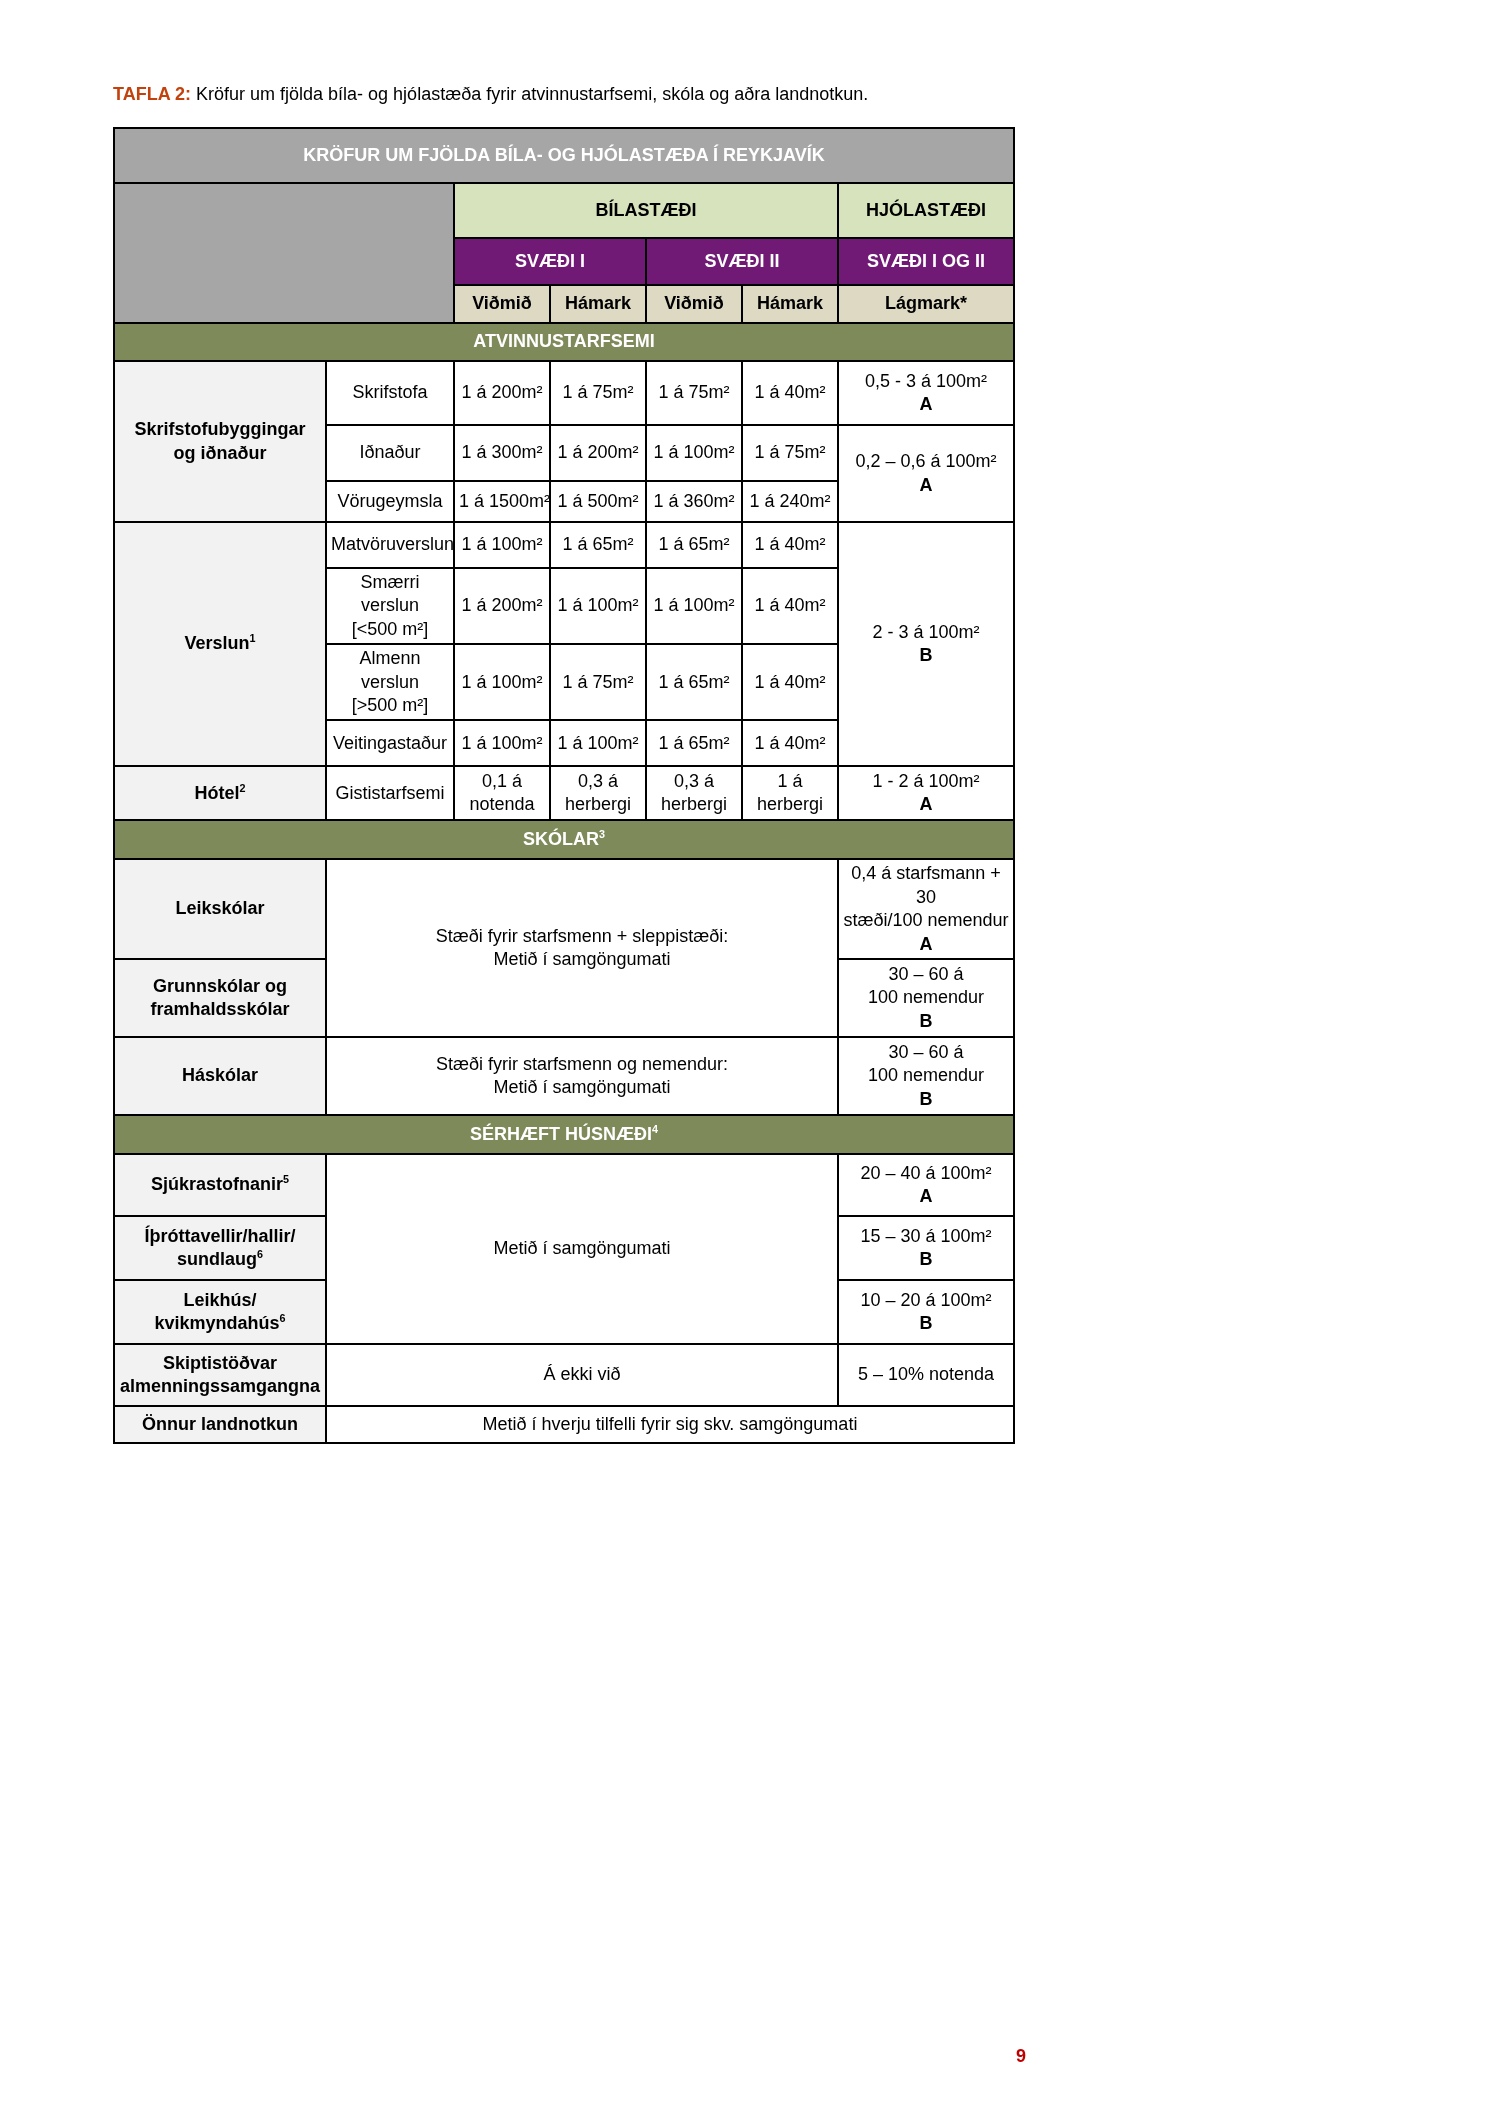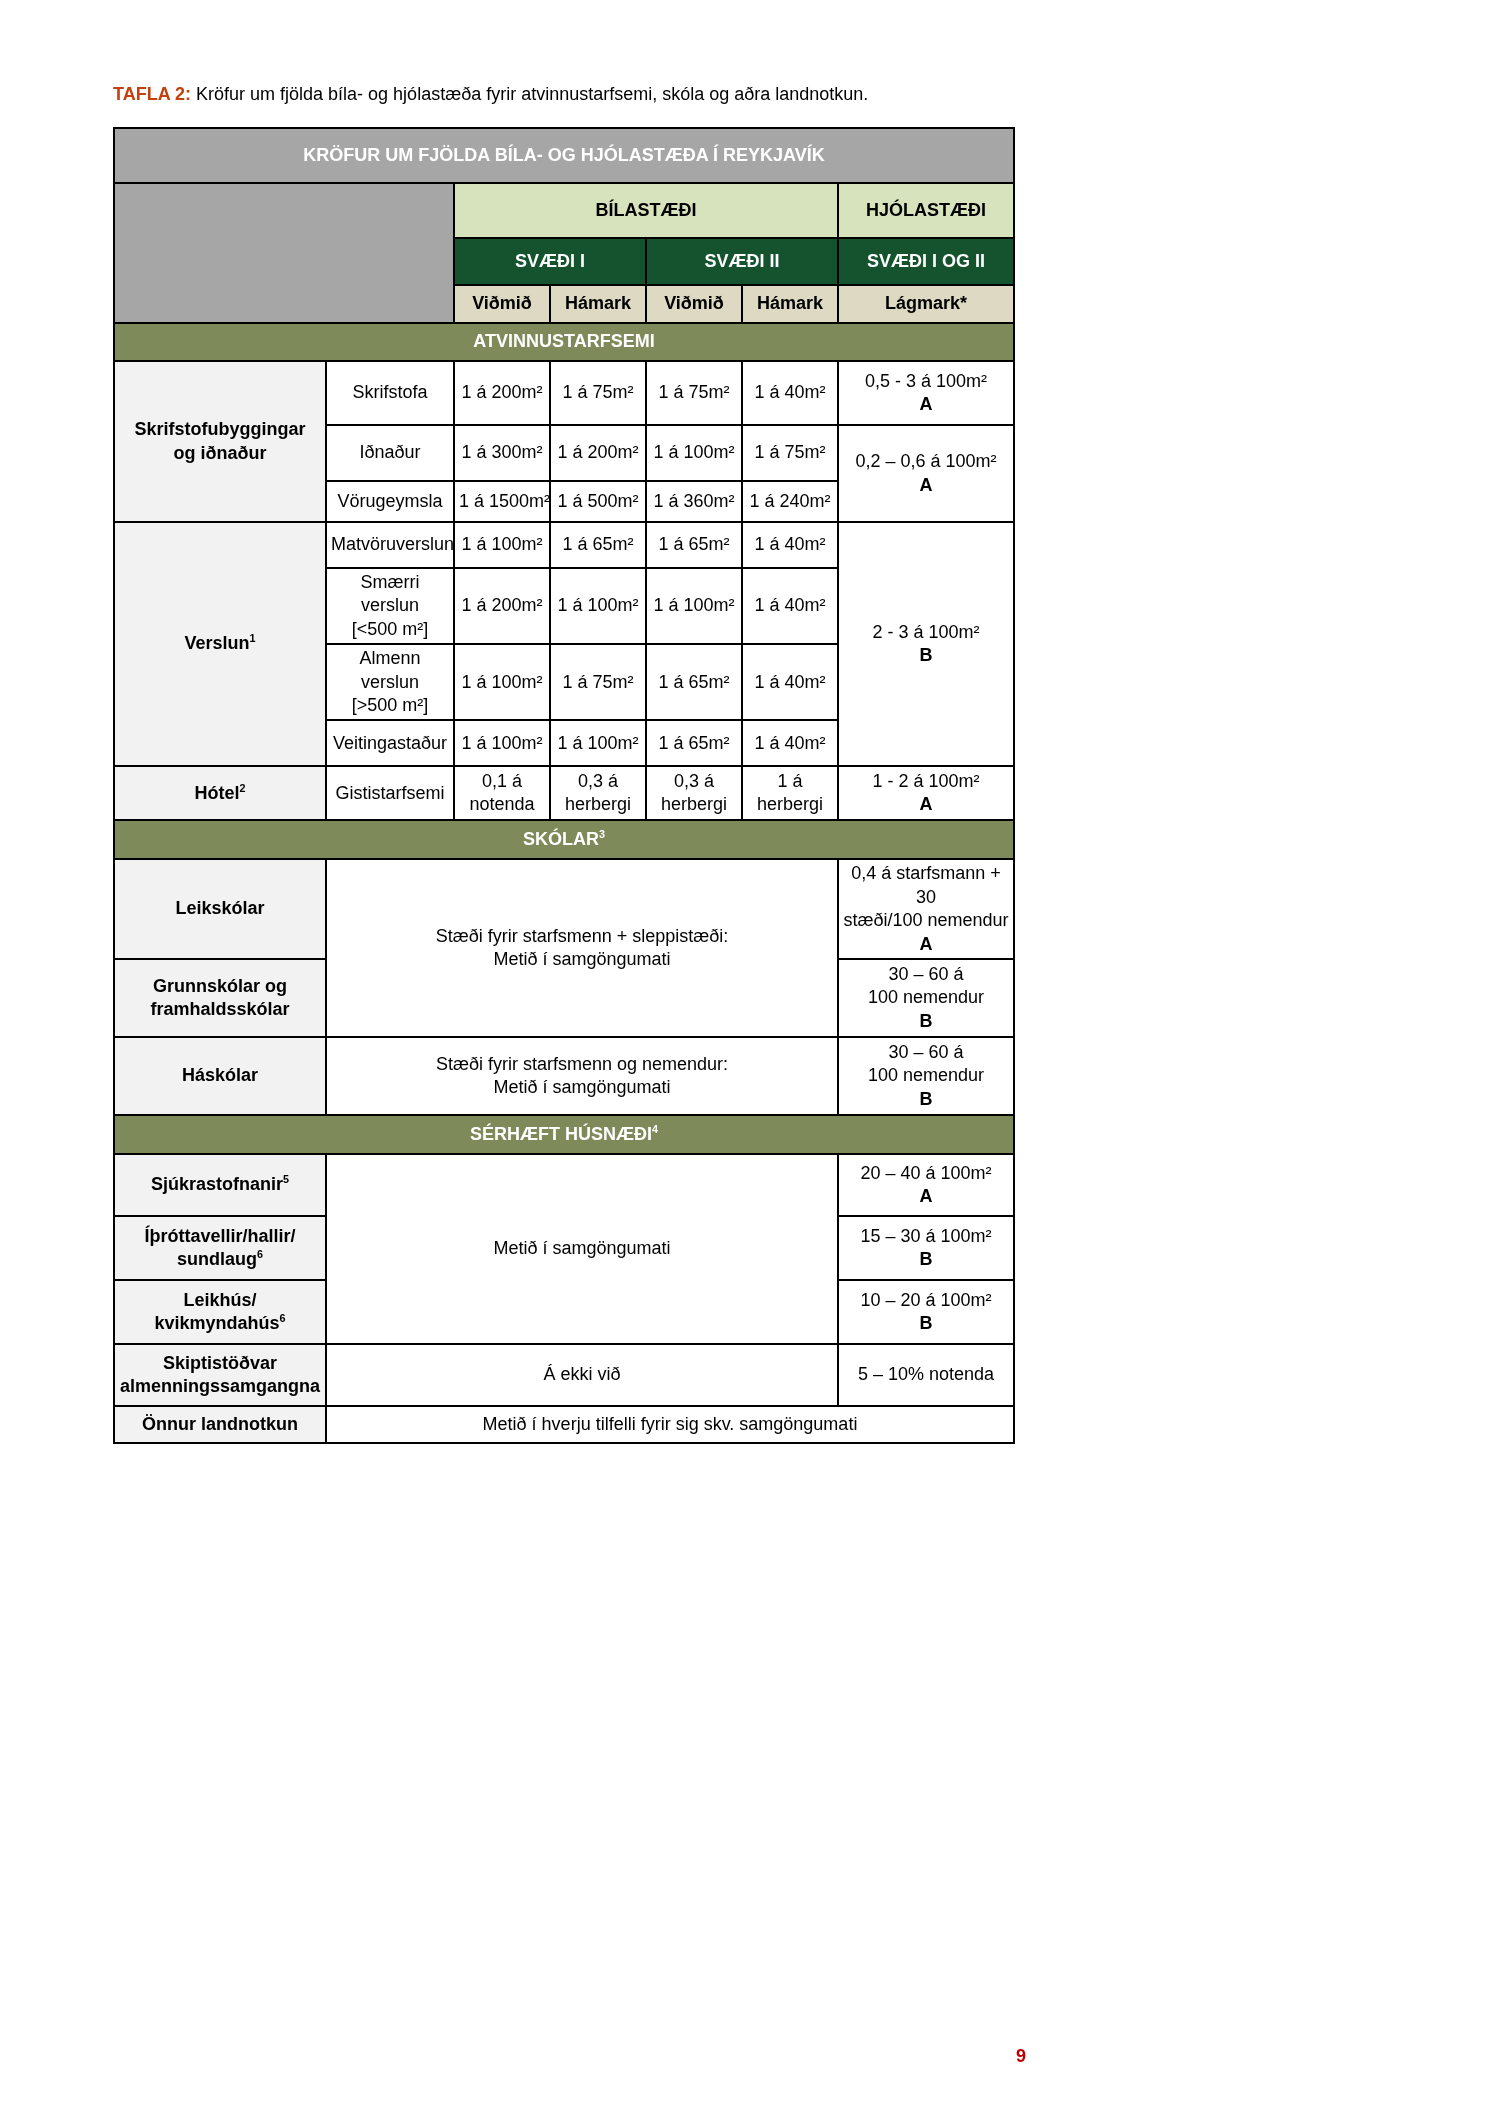--- a/index.html
+++ b/index.html
@@ -33,21 +33,21 @@
   .banner {
     background: #A6A6A6; color: #fff; font-weight: bold;
     font-size: 23px;
     border-top: hidden; border-left: hidden; border-right: hidden;
   }
   .grayfill {
     background: #A6A6A6;
     border-top: hidden; border-left: hidden;
   }
   .group { background: #D6E3BC; font-weight: bold; font-size: 26px; }
-  .zone { background: #14532d; color: #fff; font-weight: bold; font-size: 20px; }
+  .zone { background: #701a75; color: #fff; font-weight: bold; font-size: 20px; }
   .measure { background: #DDD9C3; font-weight: bold; font-size: 18px; }
   .section {
     background: #7E8A5A; color: #fff; font-weight: bold;
     font-size: 20px; text-align: left; padding-left: 7px; margin-left: 40px;
   }
   .cat { background: #F2F2F2; font-weight: bold; font-size: 18px; }
   .sub { text-align: left; padding-left: 5px; margin-left: 21px; }
   .val { white-space: nowrap; padding: 1px 1px; }
   .val-wrap { white-space: normal; }
   .bike { font-size: 17px; }

